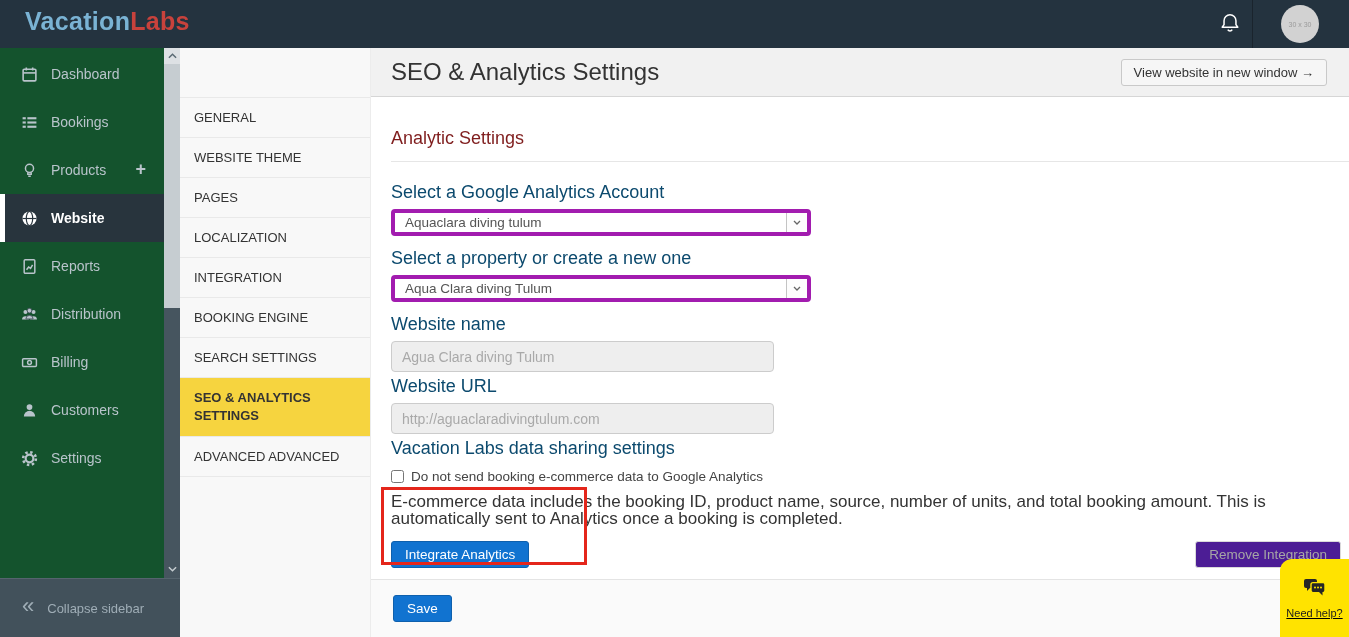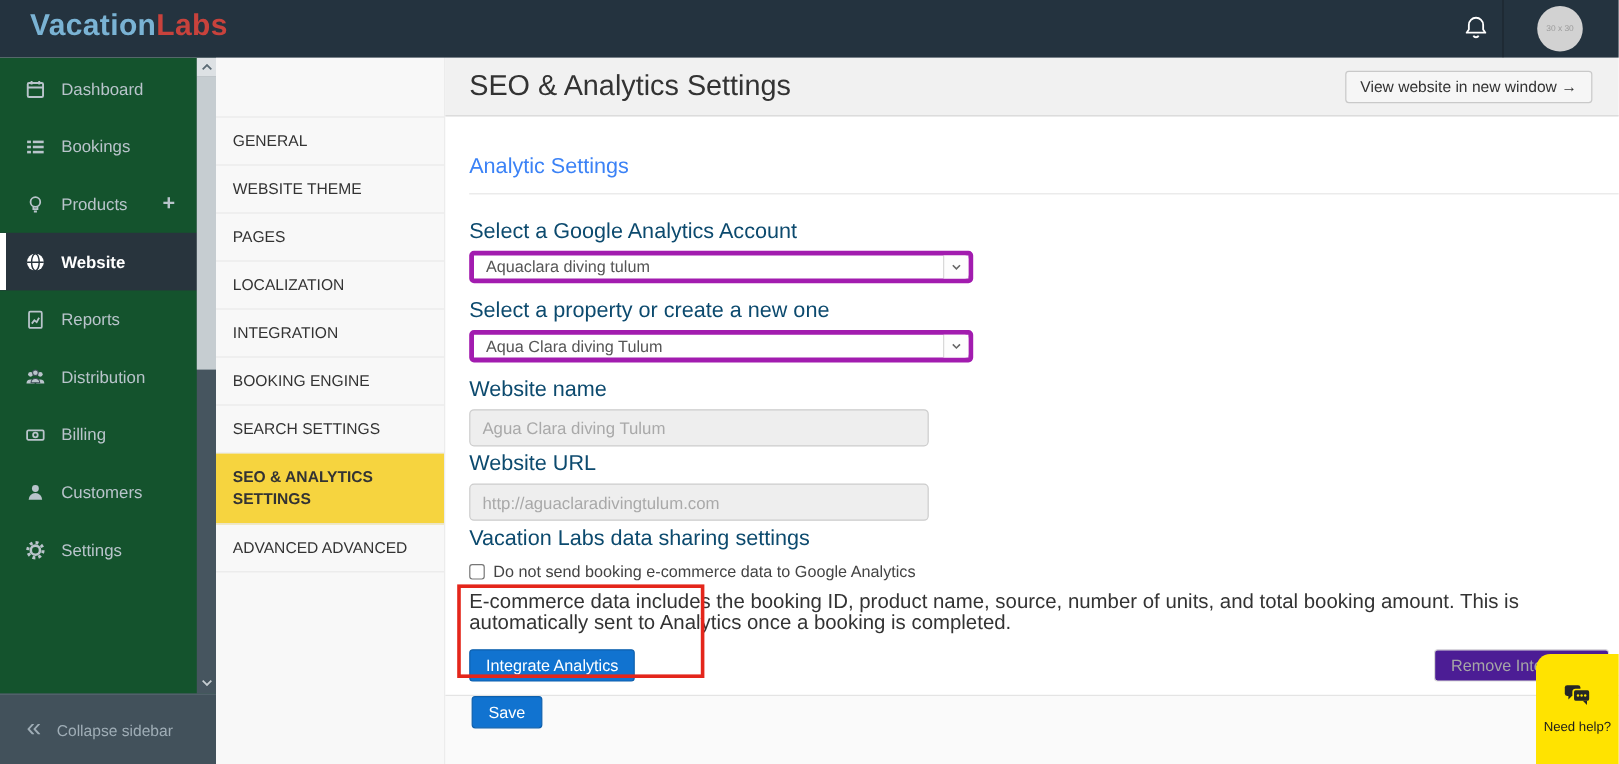--- a/index.html
+++ b/index.html
@@ -51,51 +51,51 @@
 
   
   .main { position:absolute; left:371px; top:48px; width:978px; height:589px; background:#fff; }
   .page-header { height:49px; background:#f1f1f1; border-bottom:1px solid #d6d6d6; display:flex;
                  align-items:center; justify-content:space-between; padding:0 22px 0 20px; }
   .page-title { font-size:24px; color:#333; }
   .view-btn { height:27px; padding:0 12px; background:#f6f6f6; border:1px solid #c9c9c9;
               border-radius:3px; font-size:13px; color:#333; font-family:Liberation Sans, sans-serif; cursor:pointer; }
 
   .content { padding-left:20px; position:relative; }
-  .section-title { margin:31px 0 0; font-size:18px; font-weight:400; color:#3b82f6; }
+  .section-title { margin:31px 0 0; font-size:18px; font-weight:400; color:#7f1d1d; }
   .rule { border:0; border-top:1px solid #e6e6e6; margin:12px 0 20px; }
   label.f { display:block; font-size:18px; color:#0c4a6e; margin:0 0 6px; }
   .selectbox { width:420px; height:27px; border:4px solid #a21caf; border-radius:4px; background:#fff;
                position:relative; display:flex; align-items:center; padding-left:10px; font-size:13.5px;
                color:#555; margin-bottom:12px; cursor:pointer; }
   .selectbox .arrowbox { position:absolute; right:0; top:0; width:21px; height:100%;
                border-left:1px solid #c4c4c4; background:#fdfdfd; border-radius:0 3px 3px 0;
                display:flex; align-items:center; justify-content:center; }
   input.ti { display:block; width:383px; height:31px; background:#eee; border:1px solid #ccc;
              border-radius:4px; color:#a9a9a9; font-size:14px; padding:0 10px; margin-bottom:4px;
              font-family:inherit; }
   .chk-row { display:flex; align-items:center; gap:7px; margin:10px 0 9px; font-size:13.5px; color:#444; }
   .chk-row input { width:13px; height:13px; margin:0; cursor:pointer; }
   .note { margin:0; font-size:17px; color:#333; line-height:17px; max-width:925px; }
   .btn-row { display:flex; justify-content:space-between; align-items:center; margin-top:14px; padding-right:8px; }
   .btn-primary { background:#1173d0; border:1px solid #0e60ad; color:#fff; height:27px; padding:0 13px;
                  border-radius:3px; font-size:13.5px; font-family:inherit; cursor:pointer; }
   .btn-muted { background:#4c1d95; border:1px solid #dadada; color:#a6a6a6; height:27px; padding:0 13px;
                border-radius:3px; font-size:13.5px; font-family:inherit; cursor:pointer; }
   .footer { position:absolute; left:0; right:0; bottom:0; height:58px; background:#fafafa;
-            border-top:1px solid #e4e4e4; display:flex; padding-left:22px; }
+            border-top:1px solid #e4e4e4; display:flex; align-items:center; padding-left:22px; }
 
   
   .annotation { position:absolute; left:381px; top:487px; width:206px; height:78px;
                 border:3px solid #e4261b; z-index:50; pointer-events:none; }
 
   
-  .help { position:absolute; right:0; bottom:0; width:69px; height:92px; background:#ffe300;
+  .help { position:absolute; right:0; bottom:0; width:69px; height:78px; background:#ffe300;
           border-radius:12px 0 0 0; z-index:60; display:flex; flex-direction:column; align-items:center;
-          justify-content:center; gap:5px; cursor:pointer; }
+          justify-content:center; gap:5px; cursor:pointer;text-decoration:underline; }
   .help .txt { font-size:11px; color:#1d1d1d; }
 </style>
 </head>
 <body>
 
 <div class="navbar">
   <div class="logo"><span class="p1">Vacation</span><span class="p2">Labs</span></div>
   <div class="bell">
     <svg viewBox="0 0 24 24" width="26" height="26" fill="none" stroke="#ffffff" stroke-width="1.4" stroke-linejoin="round">
       <path d="M12 3.5a5.5 5.5 0 0 0-5.5 5.5v3.6L4.8 15h14.4l-1.7-2.4V9A5.5 5.5 0 0 0 12 3.5Z"></path>

